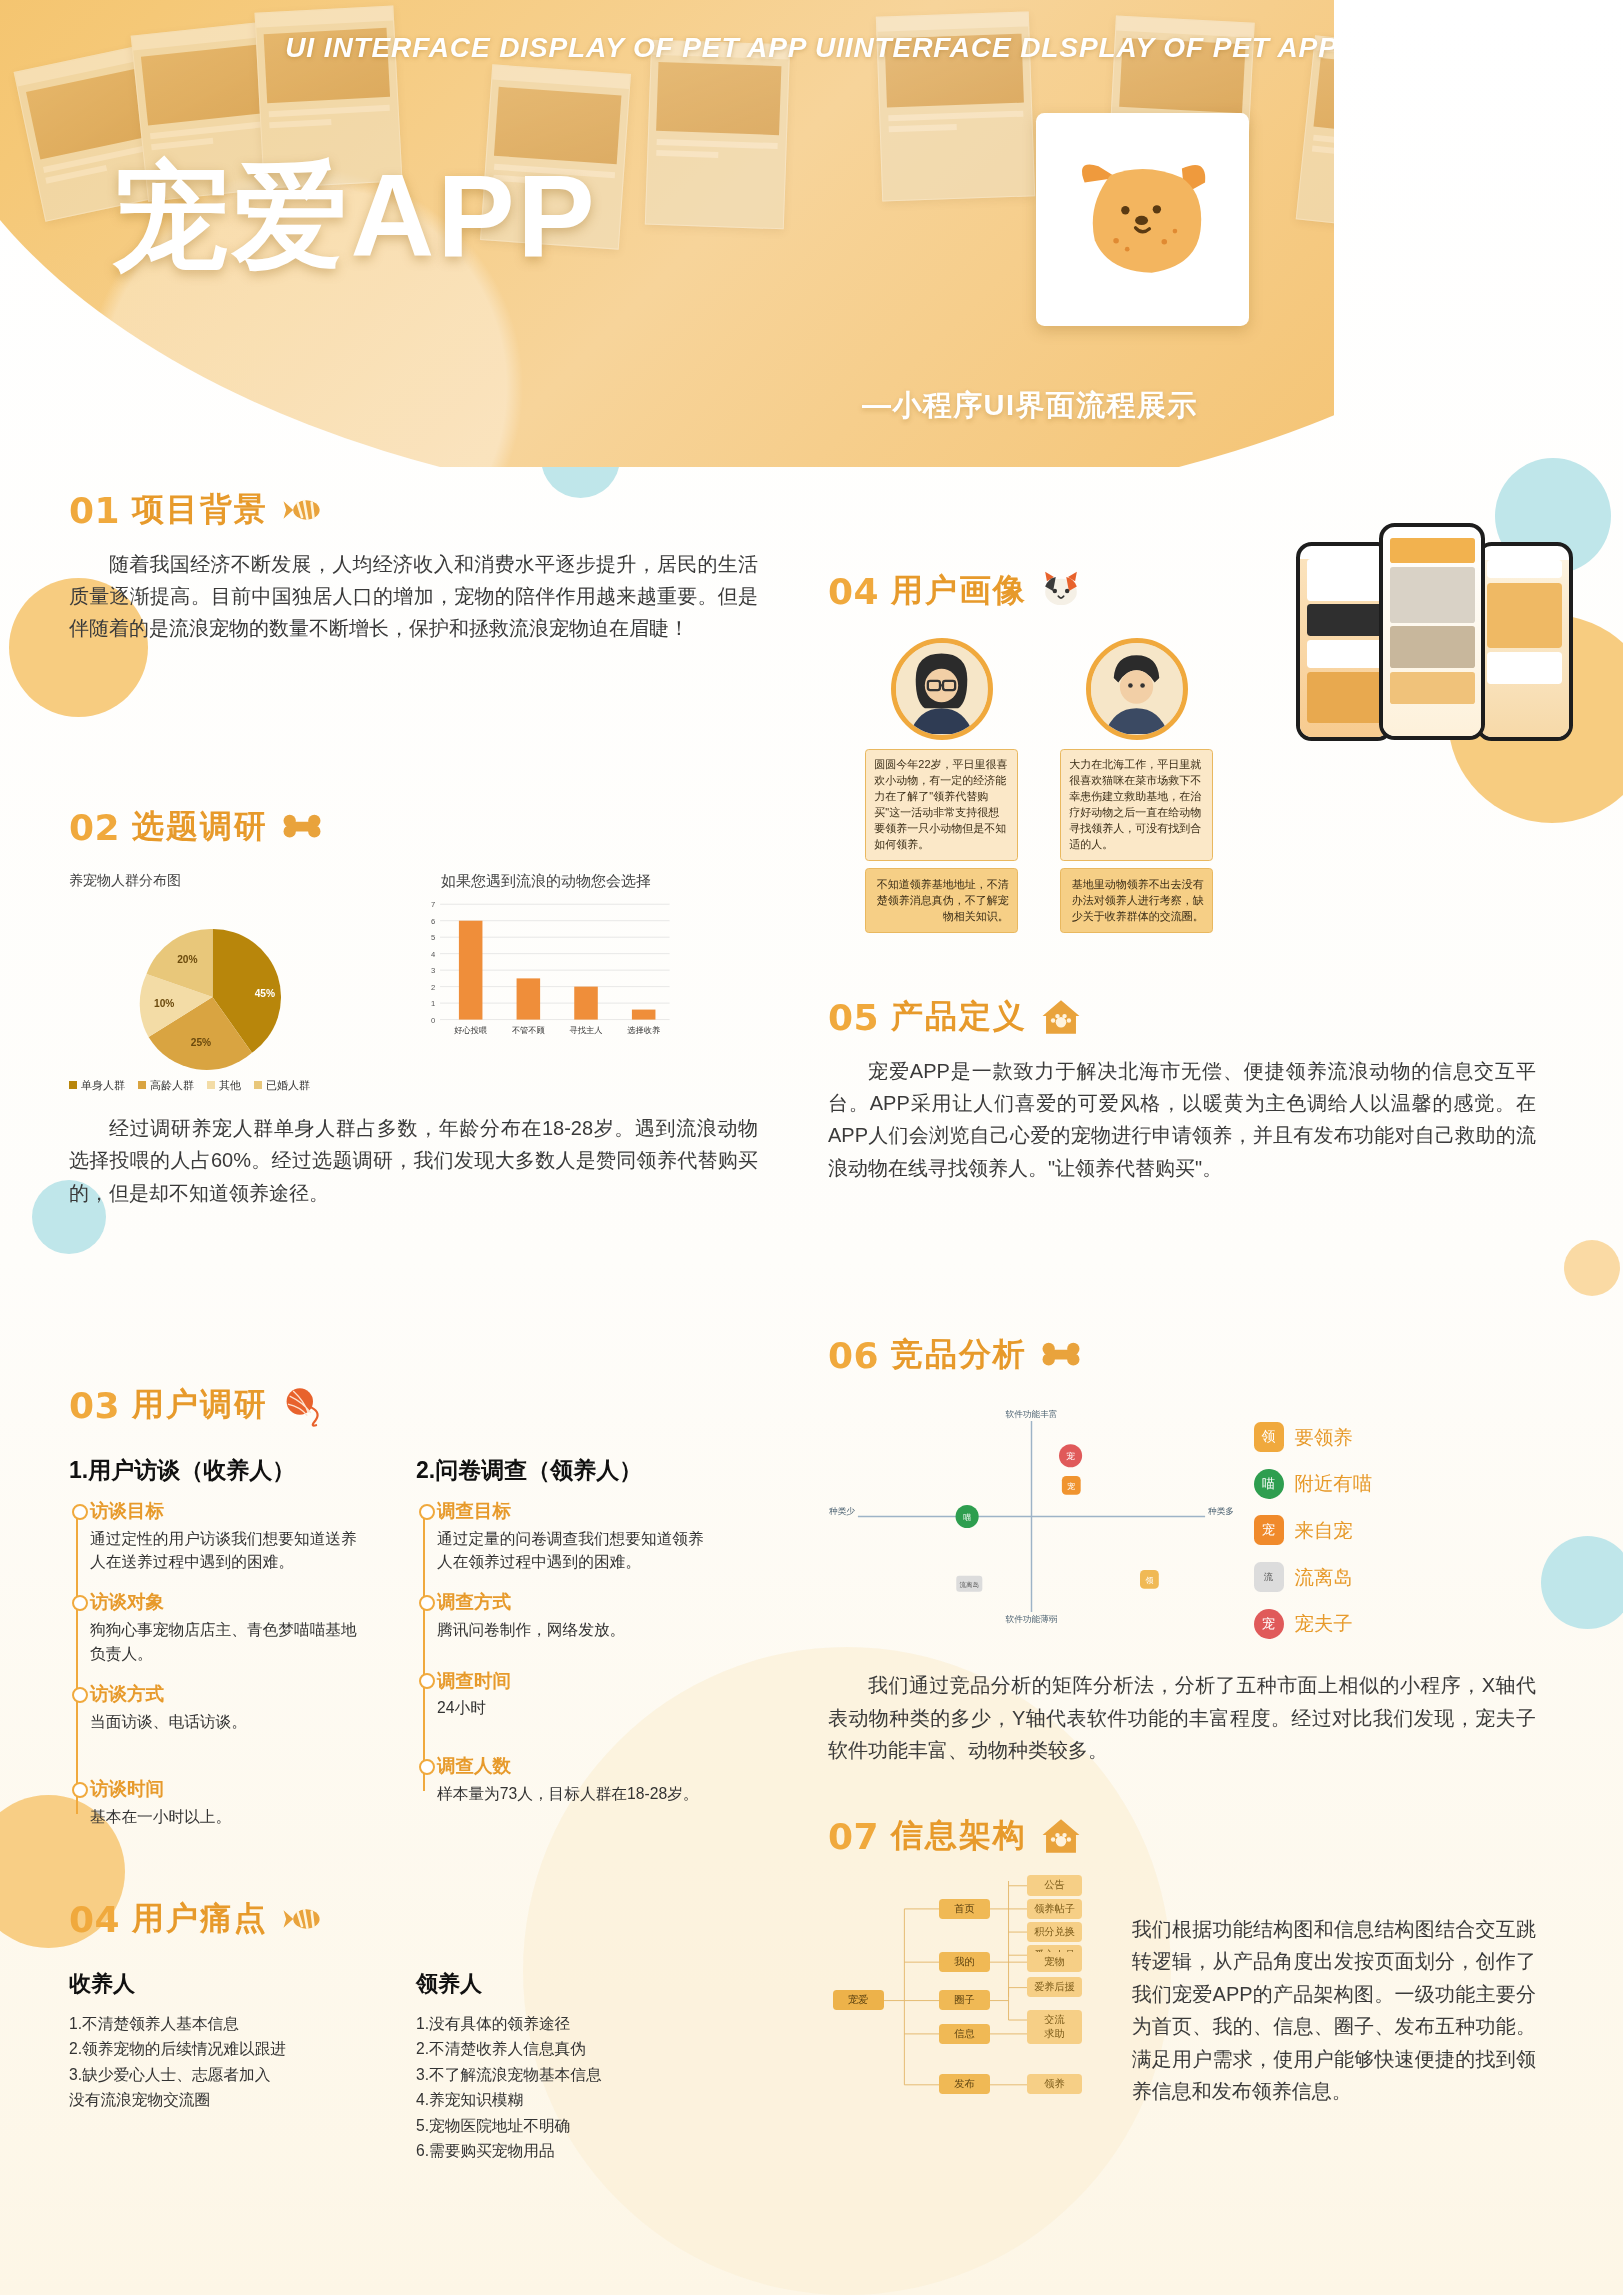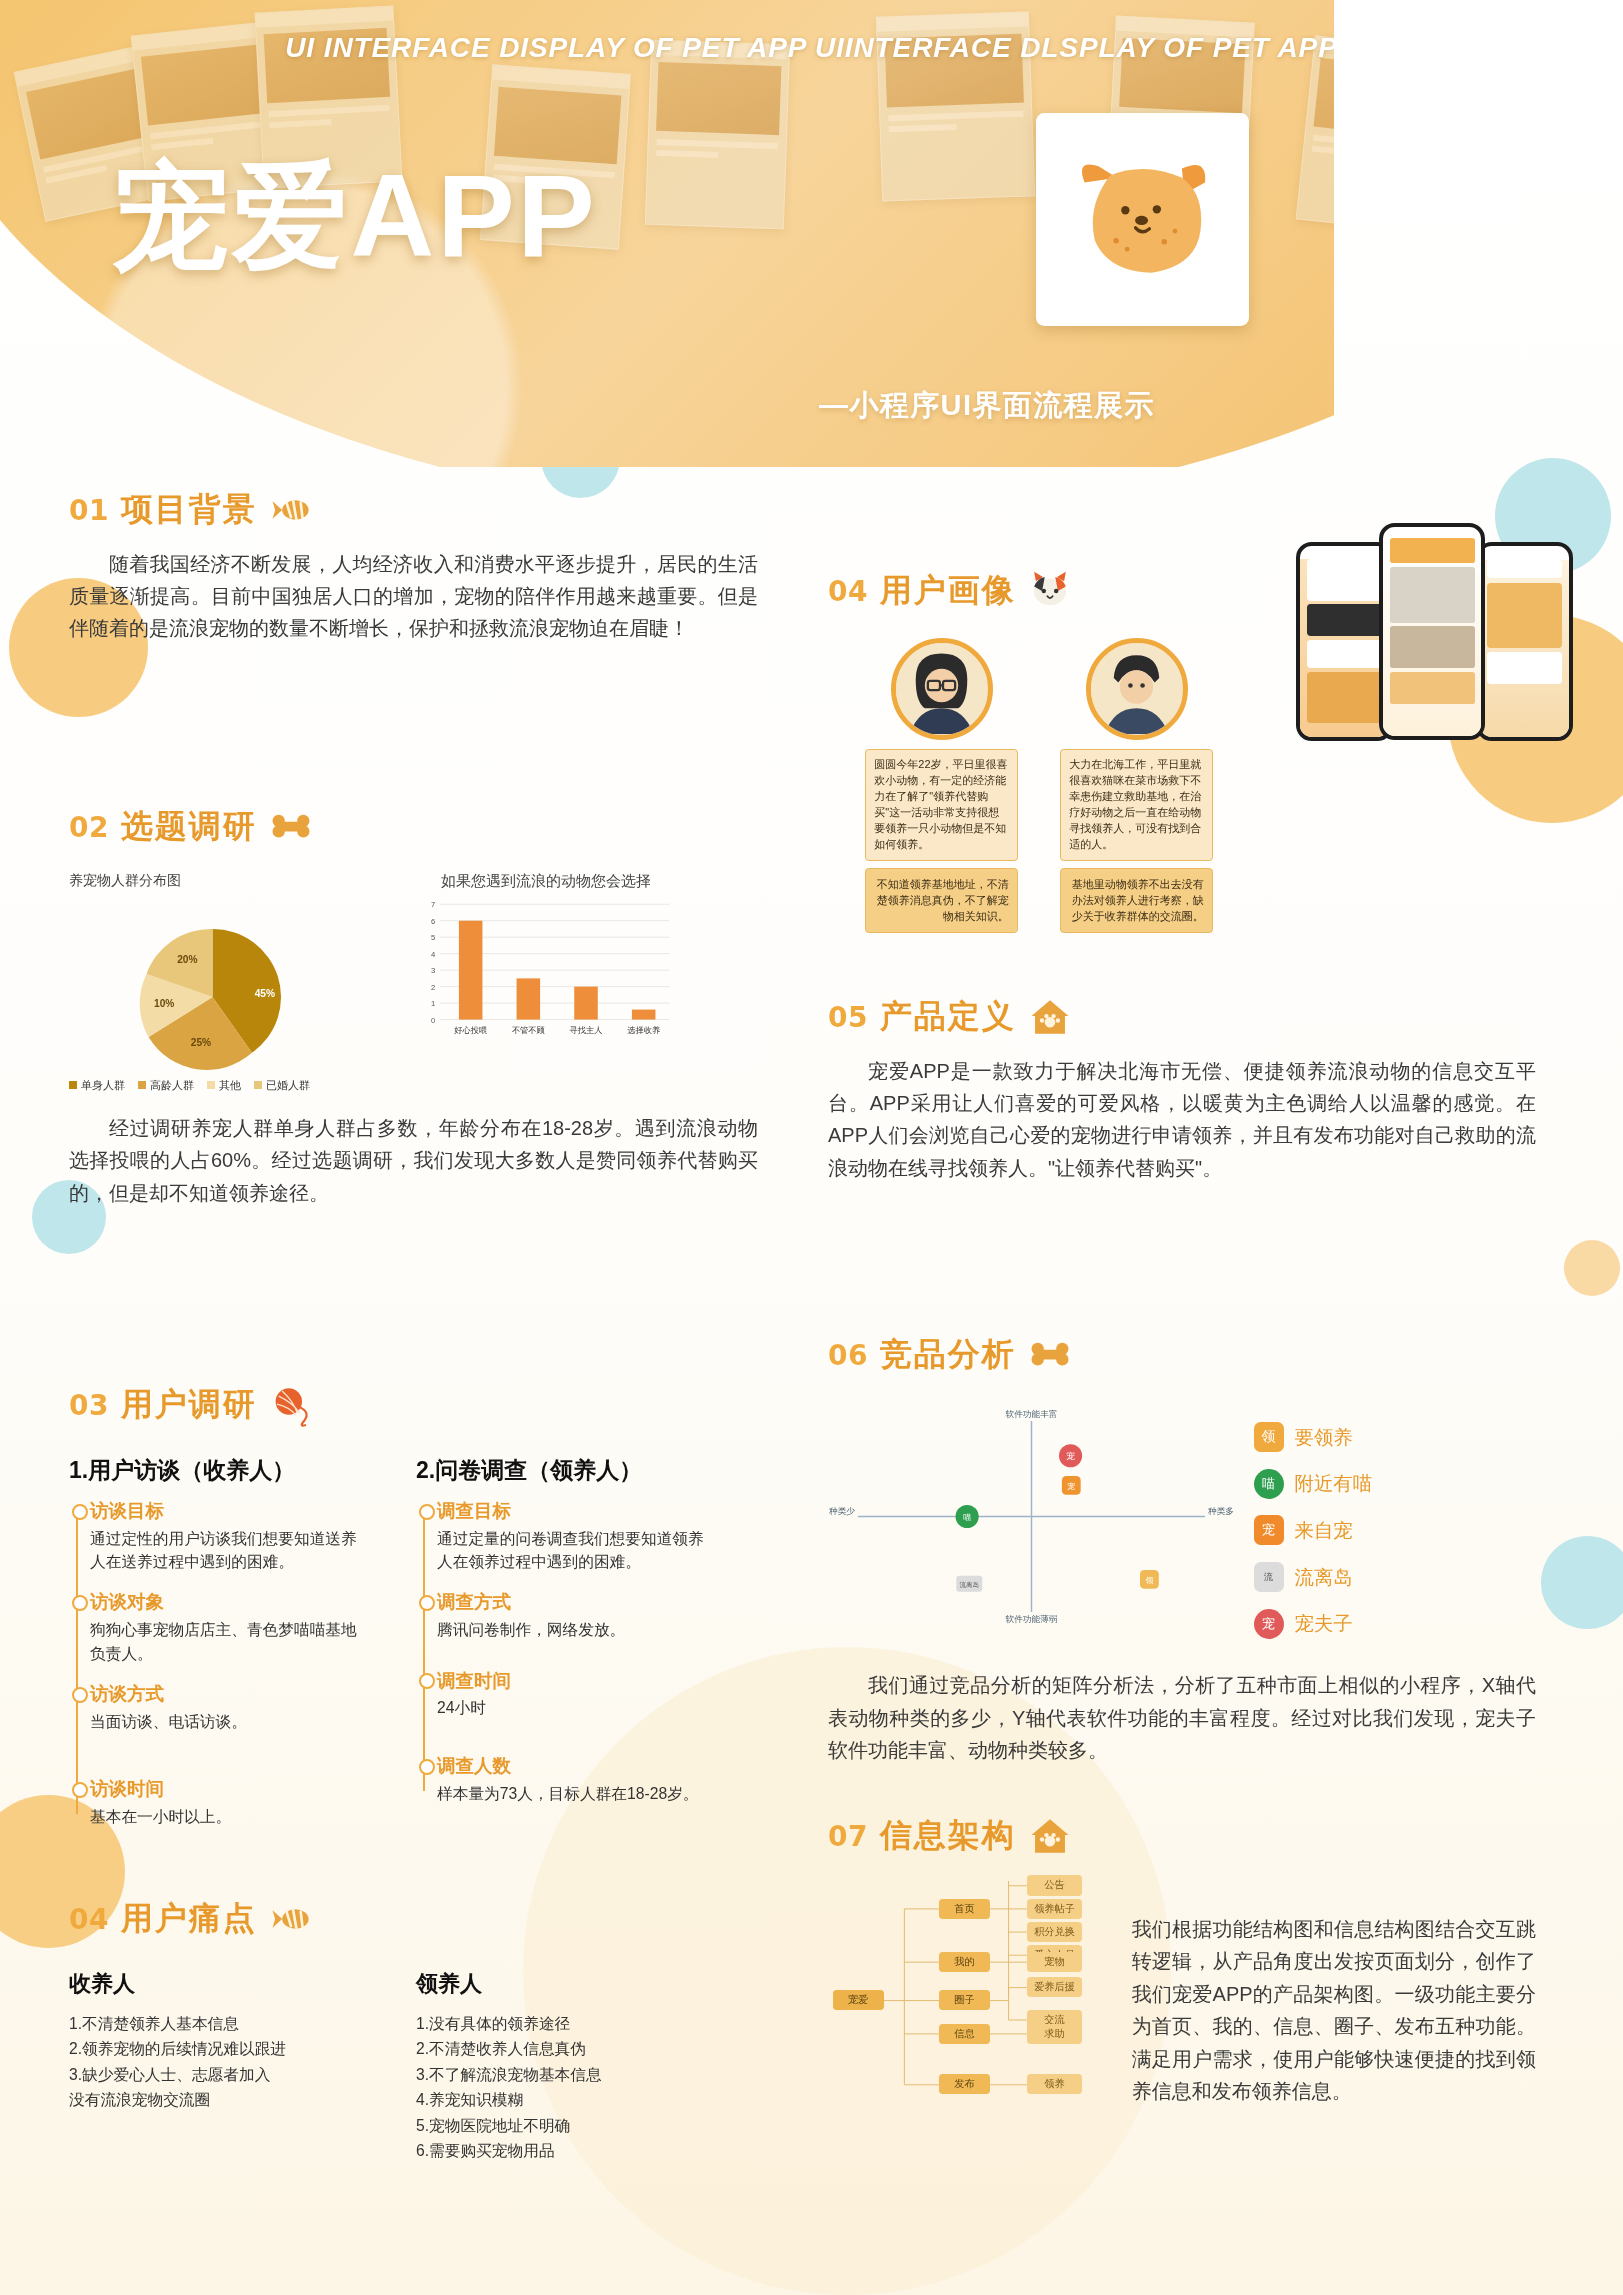--- a/index.html
+++ b/index.html
@@ -61,38 +61,38 @@
     position: absolute; left: 0; top: 32px; width: 1623px; text-align: center;
     font-size: 28px; font-style: italic; font-weight: bold; letter-spacing: 0.9px;
     color: #ffffff; text-shadow: 0 1.4px 4.6px rgba(150,100,20,.35);
   }
   .header-title-cn {
     position: absolute; left: 113px; top: 139px;
     font-size: 116px; font-weight: bold; color: #ffffff; letter-spacing: 2.8px;
     text-shadow: 0 3.7px 10.2px rgba(150,100,20,.35);
   }
   .header-sub {
-    position: absolute; left: 819px; top: 386px;
+    position: absolute; left: 862px; top: 386px;
     font-size: 29px; font-weight: bold; color: #ffffff; letter-spacing: 1.4px;
     text-shadow: 0 1.9px 5.6px rgba(150,100,20,.3);
   }
   .logo-card {
     position: absolute; left: 1036px; top: 113px; width: 213px; height: 213px;
     background: #ffffff; border-radius: 8.3px; box-shadow: 0 4.6px 14px rgba(140,95,20,.25);
     display: flex; align-items: center; justify-content: center;
   }
   .logo-dog { width: 153px; height: 139px; }
 
   
   .col-left { position: absolute; left: 69px; width: 689px; }
   .col-right { position: absolute; left: 828px; width: 708px; }
 
   .sec-head { display: flex; align-items: center; gap: 12px; }
   .sec-num {
-    font-size: 28px; font-weight: bold; color: #f0a93d; letter-spacing: 0.5px;
+    font-size: 36px; font-weight: bold; color: #f0a93d; letter-spacing: 0.5px;
     font-family: "DejaVu Sans", sans-serif;
   }
   .sec-title { font-size: 32px; font-weight: bold; color: #e79a2b; letter-spacing: 1.9px; }
   .sec-ico { width: 44px; height: 44px; }
 
   .para {
     font-size: 20px; line-height: 1.62; color: #3a3a3a; text-align: justify;
     text-indent: 40px;
   }
 

